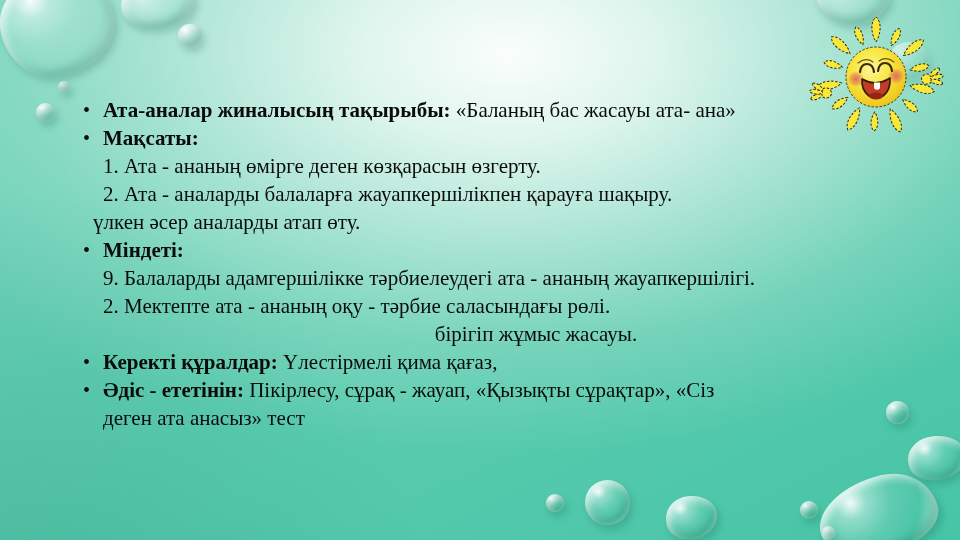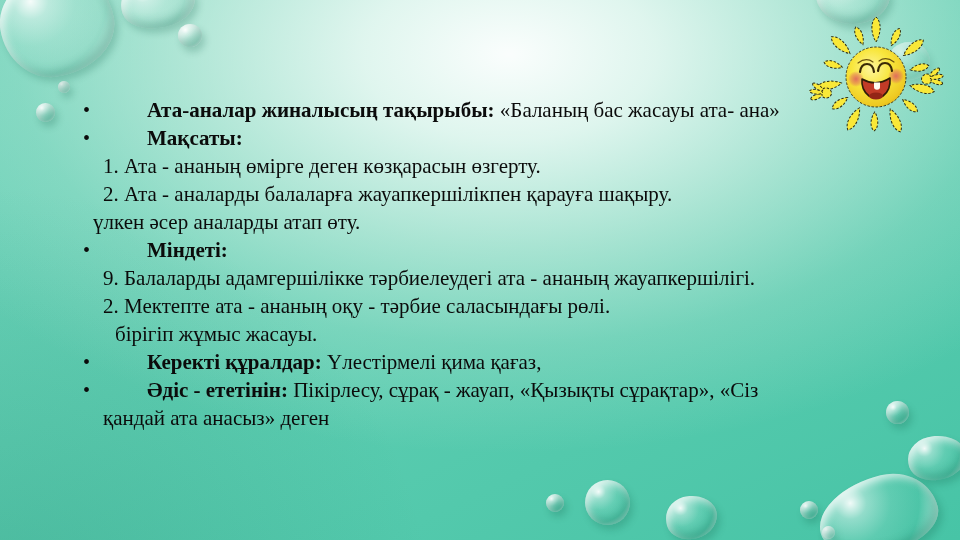--- a/index.html
+++ b/index.html
@@ -30,23 +30,23 @@
   .blob-b{border-radius:60% 40% 46% 54% / 55% 58% 42% 45%;transform:rotate(-14deg);}
   .blob-c{border-radius:48% 52% 55% 45% / 52% 48% 55% 45%;transform:rotate(-5deg);}
   .faint{opacity:.6;}
   
   .textblock{position:absolute;left:83px;top:96px;width:874px;color:#0b0b0b;
     font-size:21px;z-index:3;}
   .line{position:relative;line-height:28px;white-space:nowrap;}
   .indent-0{padding-left:20px;}
   .indent-0_5{padding-left:10px;}
   .indent-1{padding-left:20px;}
-  .indent-2{padding-left:32px;}
+  .indent-2{padding-left:32px;text-align:center;}
   .bullet{position:absolute;left:0;top:0;font-size:20px;}
-  .b{font-weight:bold;margin-left:44px;}
+  .b{font-weight:bold;}
   .sun{position:absolute;left:800px;top:6px;width:152px;height:138px;z-index:2;}
 </style>
 </head>
 <body>
 
 <div class="slide">
 
   <div class="bubble blob-a" style="left:0px;top:-30px;width:114px;height:106px;"></div>
   <div class="bubble blob-c" style="left:121px;top:-22px;width:74px;height:50px;"></div>
   <div class="bubble" style="left:178px;top:24px;width:24px;height:23px;"></div>
@@ -132,15 +132,15 @@
       <div class="line indent-0"><span class="bullet">•</span><span class="b">Мақсаты:</span></div>
       <div class="line indent-1"><span>1. Ата - ананың өмірге деген көзқарасын өзгерту.</span></div>
       <div class="line indent-1"><span>2. Ата - аналарды балаларға жауапкершілікпен қарауға шақыру.</span></div>
       <div class="line indent-0_5"><span>үлкен әсер аналарды атап өту.</span></div>
       <div class="line indent-0"><span class="bullet">•</span><span class="b">Міндеті:</span></div>
       <div class="line indent-1"><span>9. Балаларды адамгершілікке тәрбиелеудегі ата - ананың жауапкершілігі.</span></div>
       <div class="line indent-1"><span>2. Мектепте ата - ананың оқу - тәрбие саласындағы рөлі.</span></div>
       <div class="line indent-2"><span>бірігіп жұмыс жасауы.</span></div>
       <div class="line indent-0"><span class="bullet">•</span><span class="b">Керекті құралдар:</span><span> Үлестірмелі қима қағаз,</span></div>
       <div class="line indent-0"><span class="bullet">•</span><span class="b">Әдіс - ететінін:</span><span> Пікірлесу, сұрақ - жауап, «Қызықты сұрақтар», «Сіз</span></div>
-      <div class="line indent-1"><span>қандай ата анасыз» деген</span></div>
+      <div class="line indent-1"><span>деген ата анасыз» тест</span></div>
     </div>
 </div>
 
 </body></html>

